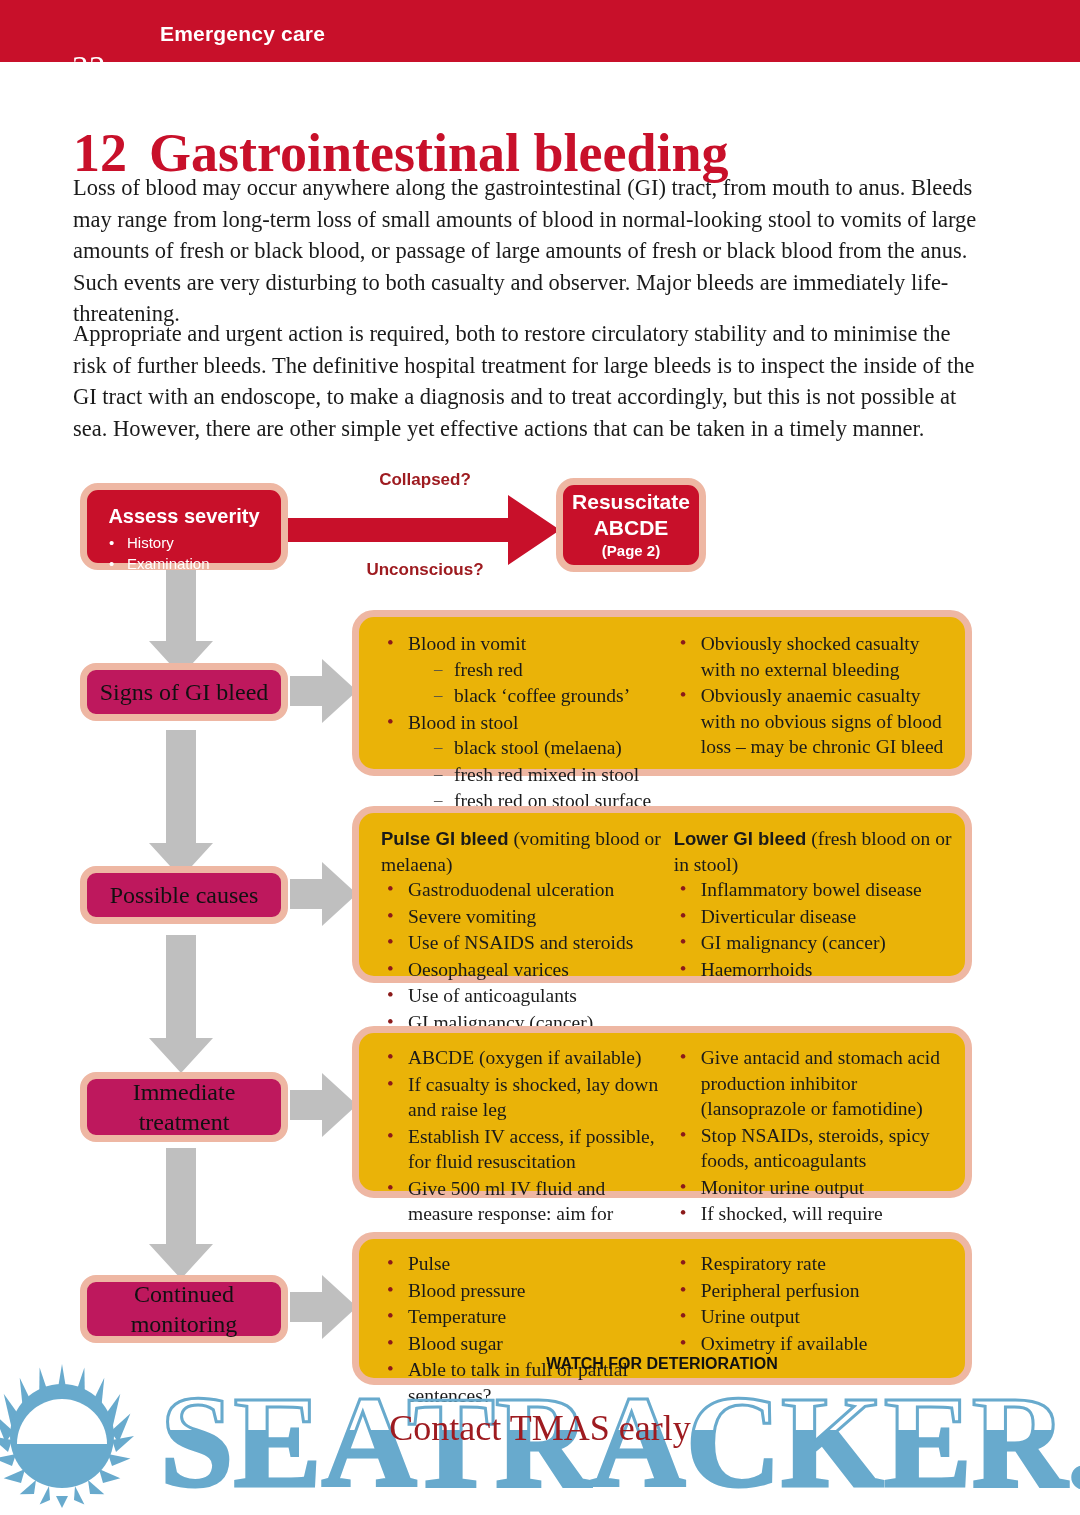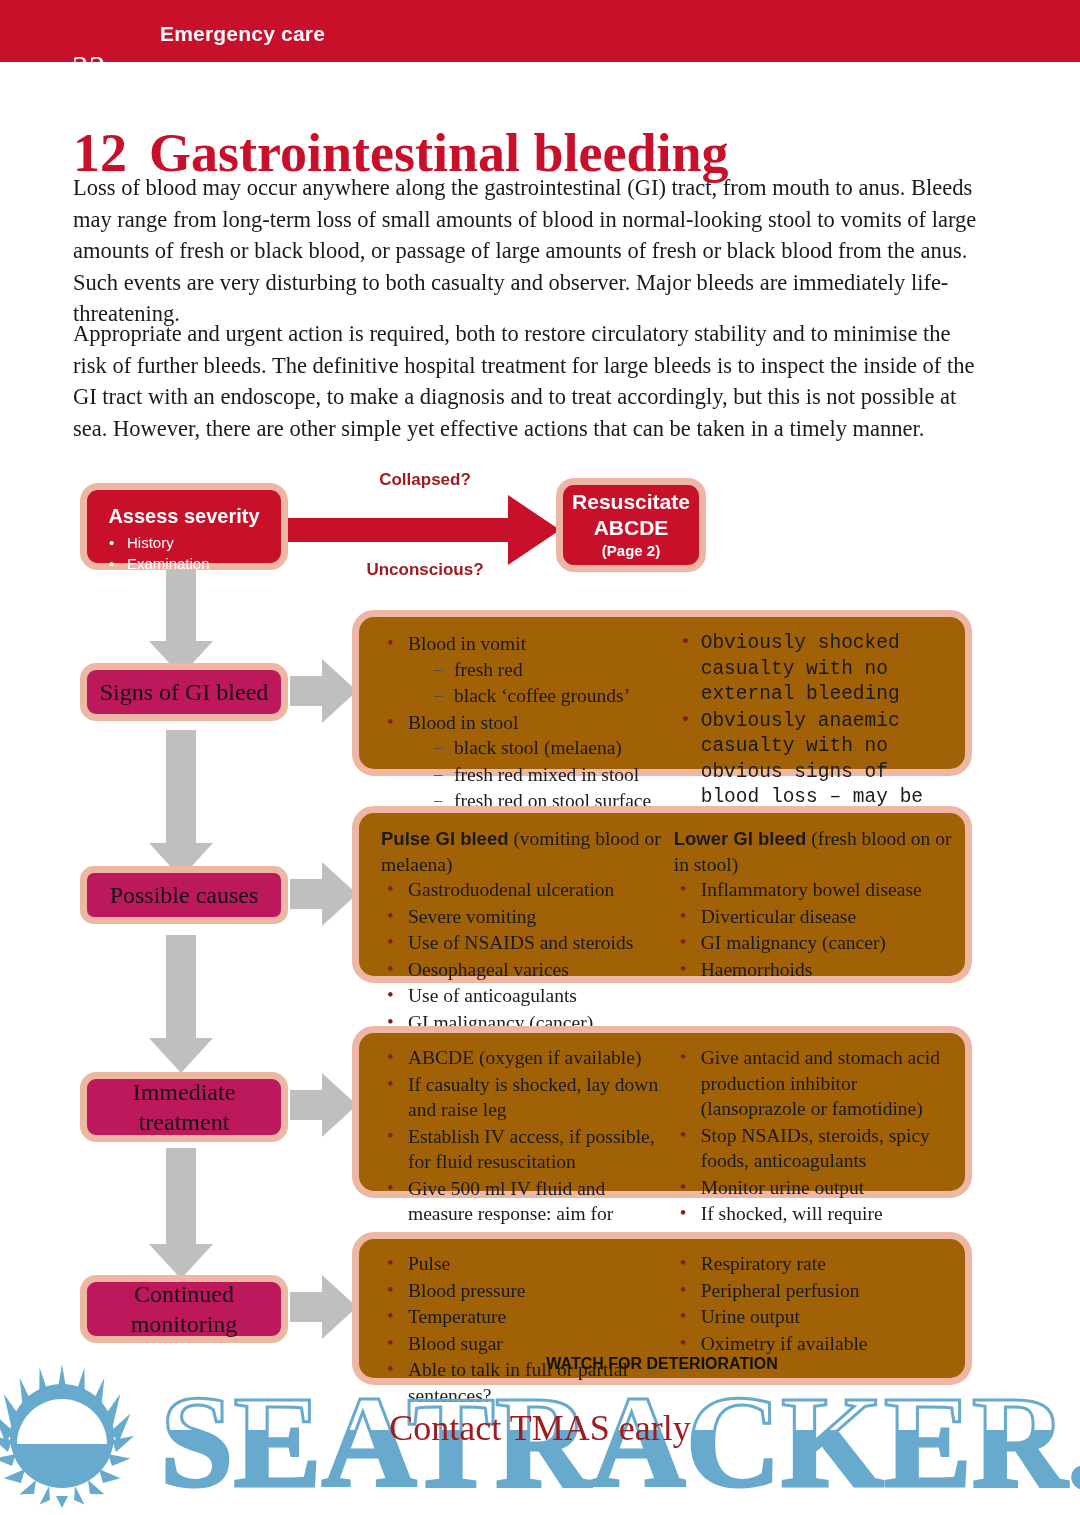--- a/index.html
+++ b/index.html
@@ -70,21 +70,21 @@
     border:7px solid #eeb7a3;border-radius:18px;background:#c8102a;
   }
   .node-red .redtitle{
     font-family:"Liberation Sans", sans-serif;
     font-weight:700;color:#ffffff;
   }
 
   
   .panel{
     position:absolute;box-sizing:border-box;
-    border:7px solid #eeb7a3;border-radius:22px;background:#a16207;
+    border:7px solid #eeb7a3;border-radius:22px;background:#eab308;
     display:flex;
   }
   .panel .col{
     box-sizing:border-box;
     font-family:"Liberation Serif", serif;
     font-size:19.5px;line-height:25.5px;color:#1a1a1a;
   }
   .panel ul{list-style:none;margin:0;padding:0;}
   .panel li{
     position:relative;padding-left:27px;margin:0 0 1px 0;
@@ -192,29 +192,29 @@
         <li>
           <span>Blood in stool</span>
           <ul class="sub">
             <li>black stool (melaena)</li>
             <li>fresh red mixed in stool</li>
             <li>fresh red on stool surface</li>
           </ul>
         </li>
       </ul>
     </div>
-    <div class="col" style="width:48%;font-family:Liberation Mono, monospace;">
+    <div class="col" style="width:48%;">
       <ul>
         <li>Obviously shocked casualty with no external bleeding</li>
         <li>Obviously anaemic casualty with no obvious signs of blood loss – may be chronic GI bleed</li>
       </ul>
     </div>
   </div>
 
-  <div class="node" style="left:80px;top:866px;width:208px;height:58px;border-radius:14px;">
+  <div class="node" style="left:80px;top:866px;width:208px;height:58px;">
     <div class="node-label">Possible causes</div>
   </div>
 
   <div class="panel" style="left:352px;top:806px;width:620px;height:177px;padding:13px 10px 10px 10px;">
     <div class="col" style="width:52%;padding-left:12px;">
       <div class="hdr-line">
         <b>Pulse GI bleed</b><span> (vomiting blood or melaena)</span>
       </div>
       <ul>
         <li>Gastroduodenal ulceration</li>

